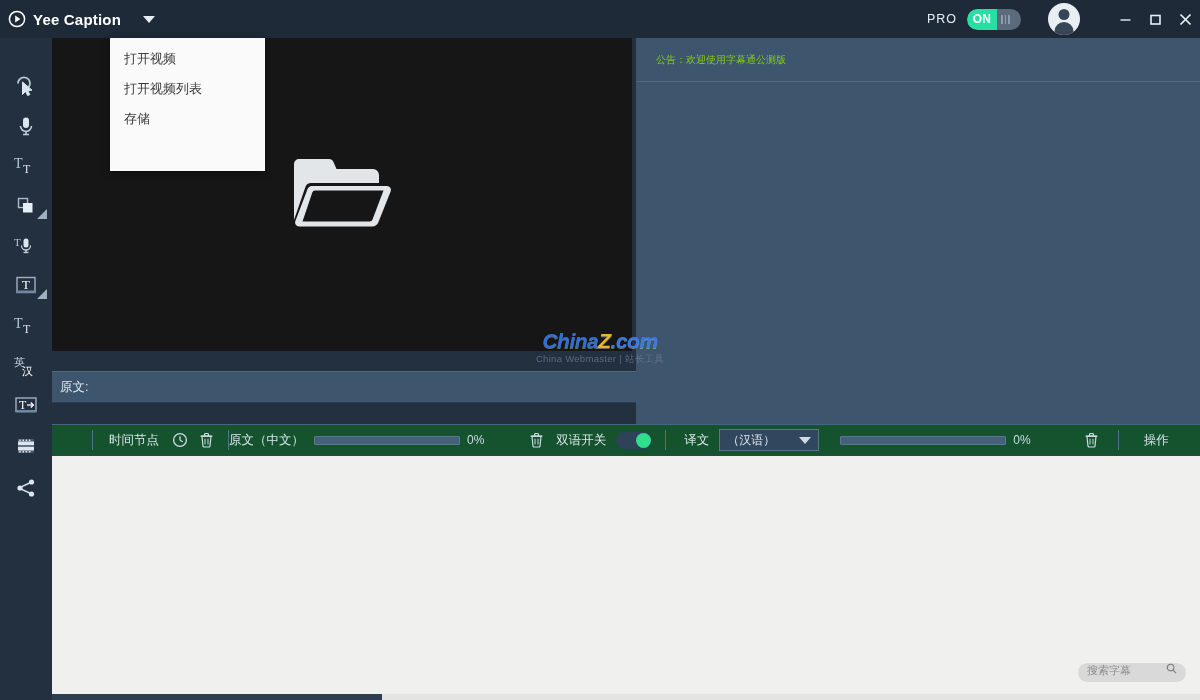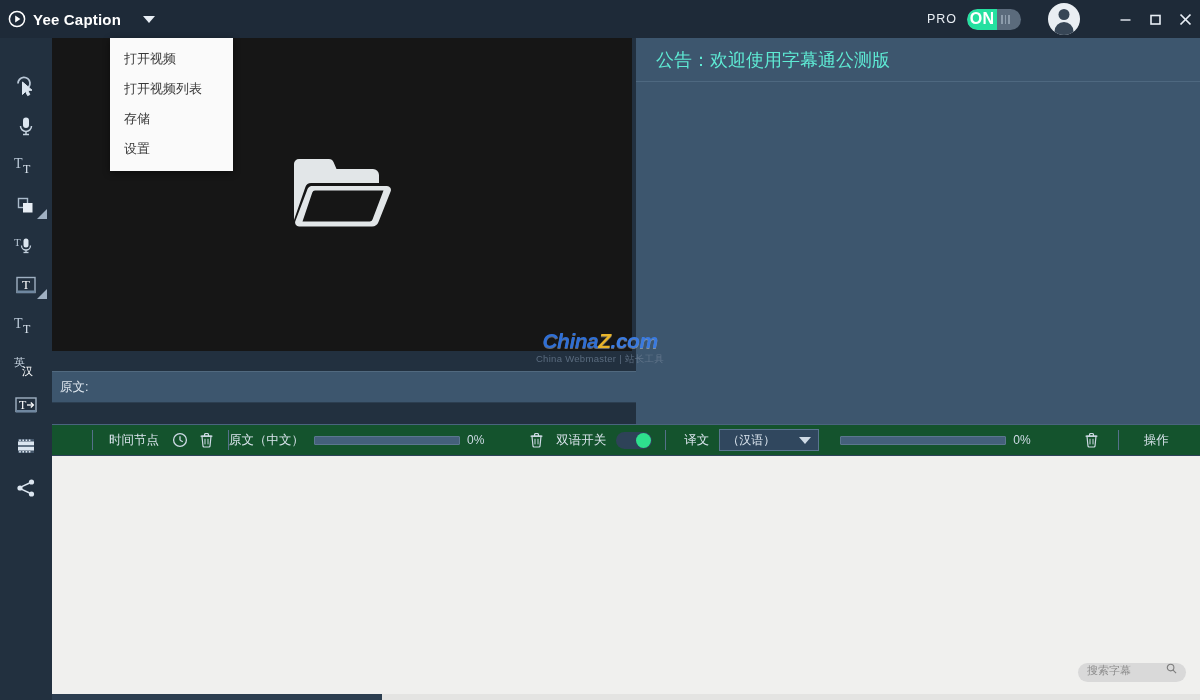--- a/index.html
+++ b/index.html
@@ -62,21 +62,21 @@
     overflow: hidden;
   }
   .pro-toggle .on-part {
     position: absolute; left: 0; top: 0;
     width: 30px; height: 21px;
     border-radius: 11px 0 0 11px;
     background: #25e0a0;
     display: flex; align-items: center; justify-content: center;
   }
   .pro-toggle .on-text {
-    color: #ffffff; font-size: 16px; font-weight: bold;
+    color: #ffffff; font-size: 12px; font-weight: bold;
     letter-spacing: .3px;
   }
   .pro-toggle .grip {
     position: absolute; right: 9px; top: 6px;
     width: 11px; height: 9px;
     background:
       repeating-linear-gradient(to right, #8e9dac 0 1.5px, transparent 1.5px 3.5px);
   }
   .avatar {
     margin-left: 27px;
@@ -165,21 +165,21 @@
   .right-panel {
     position: absolute; left: 636px; top: 38px;
     width: 564px; height: 386px;
     background: #3d566e;
   }
   .announce {
     height: 44px; display: flex; align-items: center;
     padding-left: 20px;
     border-bottom: 1px solid #4e6880;
   }
-  .announce-text { color: #5eead4; font-size: 18px; }
+  .announce-text { color: #84cc16; font-size: 10px; }
 
   
   .src-row, .trans-row {
     position: absolute; left: 52px;
     width: 584px; height: 32px;
     background: #3d566e;
     display: flex; align-items: center;
     padding-left: 8px;
     border-bottom: 1px solid #2c3e50;
     border-top: 1px solid #51697f;
@@ -268,21 +268,21 @@
   }
   .bottom-scroll .thumb {
     position: absolute; left: 0; top: 0;
     width: 330px; height: 6px;
     background: #2c3e50;
   }
 
   
   .dropdown {
     position: absolute; left: 110px; top: 38px;
-    width: 123px; height: 133px;
+    width: 155px; height: 133px;
     background: #fafafa;
     box-shadow: 0 2px 7px rgba(0,0,0,.45);
     z-index: 40;
     padding-top: 6px;
   }
   .dd-item {
     height: 30px;
     display: flex; align-items: center;
     padding-left: 14px;
     color: #3a3a3a; font-size: 13px;
@@ -584,18 +584,15 @@
   <div class="dropdown">
     <div class="dd-item">
       <span>打开视频</span>
     </div>
     <div class="dd-item">
       <span>打开视频列表</span>
     </div>
     <div class="dd-item">
       <span>存储</span>
     </div>
-    <div class="dd-item">
-      <span>设置</span>
-    </div>
   </div>
 
 </div>
 
 </body></html>

